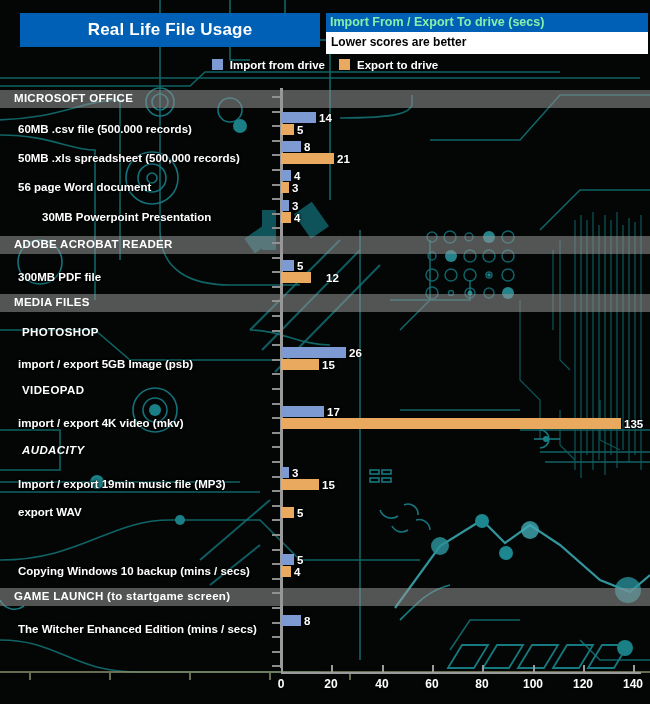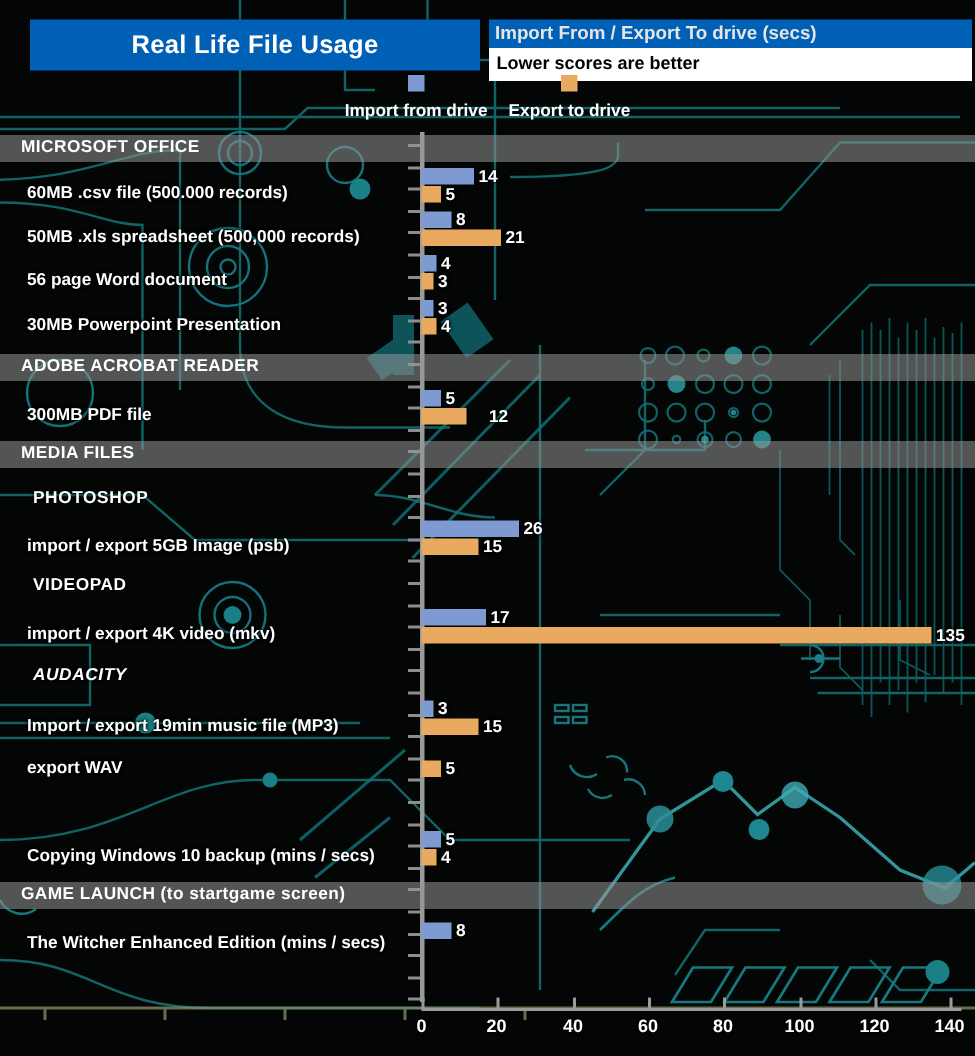--- a/index.html
+++ b/index.html
@@ -17,35 +17,35 @@
   .title-bar{
     position:absolute;left:20px;top:13px;width:300px;height:34px;
     background:#0060b5;z-index:5;
     display:flex;align-items:center;justify-content:center;
   }
   .title-bar .t{
     color:#ffffff;font-size:17px;font-weight:bold;letter-spacing:.2px;
   }
   .hdr-box{position:absolute;left:326px;top:13px;width:322px;z-index:5;}
   .hdr-box .blue{
-    background:#0060b5;color:#e5e5e5;font-size:12.5px;font-weight:bold;
+    background:#0060b5;color:#86efac;font-size:12.5px;font-weight:bold;
     padding:2px 4px 3px 4px;line-height:14px;white-space:nowrap;
   }
   .hdr-box .white{
     background:#ffffff;color:#000;font-size:12px;font-weight:bold;
     padding:3px 4px 4px 4px;line-height:13px;white-space:nowrap;
     border:1px solid #ffffff;
   }
 
   
   .legend{
     position:absolute;left:0;top:56px;width:650px;height:18px;z-index:5;
     display:flex;align-items:center;justify-content:center;gap:14px;
   }
-  .legend .item{display:flex;align-items:center;gap:7px;flex-direction:column;}
+  .legend .item{display:flex;align-items:flex-start;gap:7px;}
   .legend .sw{width:11px;height:11px;display:block;}
   .legend .lb{color:#ffffff;font-size:11.5px;font-weight:bold;}
 
   
   .plot{position:absolute;left:0;top:88px;width:536px;height:580px;z-index:4;}
   .axis-line{
     position:absolute;left:280px;top:0px;width:3px;height:580px;
     background:#9a9a9a;
   }
   .tick{position:absolute;left:272px;width:8px;height:2px;background:#8d8d8d;}
@@ -336,21 +336,21 @@
       <div class="rowlabel" style="top: 64px;">50MB .xls spreadsheet (500,000 records)</div>
       <div class="bar imp" style="top: 53px; width: 20px;"></div>
       <div class="bval" style="left: 304px; top: 54px;">8</div>
       <div class="bar exp" style="top: 65px; width: 53px;"></div>
       <div class="bval" style="left: 337px; top: 66px;">21</div>
       <div class="rowlabel" style="top: 93px;">56 page Word document</div>
       <div class="bar imp" style="top: 82px; width: 10px;"></div>
       <div class="bval" style="left: 294px; top: 83px;">4</div>
       <div class="bar exp" style="top: 94px; width: 8px;"></div>
       <div class="bval" style="left: 292px; top: 95px;">3</div>
-      <div class="rowlabel" style="top: 123px;">30MB Powerpoint Presentation</div>
+      <div class="rowlabel" style="top: 123px; margin-left: 24px;">30MB Powerpoint Presentation</div>
       <div class="bar imp" style="top: 112px; width: 8px;"></div>
       <div class="bval" style="left: 292px; top: 113px;">3</div>
       <div class="bar exp" style="top: 124px; width: 10px;"></div>
       <div class="bval" style="left: 294px; top: 125px;">4</div>
       <div class="rowlabel" style="top: 183px;">300MB PDF file</div>
       <div class="bar imp" style="top: 172px; width: 13px;"></div>
       <div class="bval" style="left: 297px; top: 173px;">5</div>
       <div class="bar exp" style="top: 184px; width: 30px;"></div>
       <div class="bval" style="left: 314px; top: 185px; margin-left: 12px;">12</div>
       <div class="rowlabel" style="top: 270px;">import / export 5GB Image (psb)</div>

